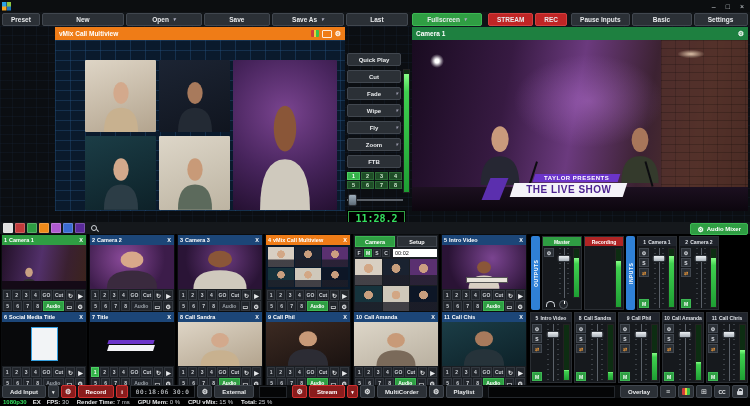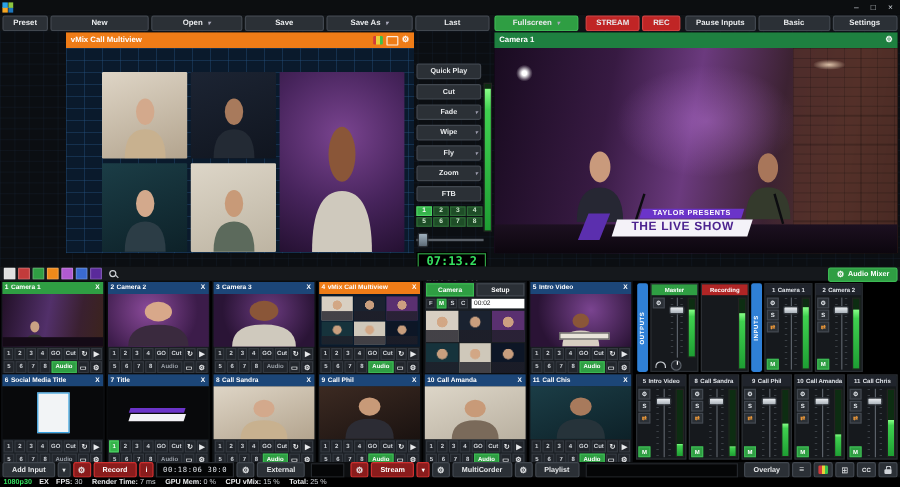--- a/index.html
+++ b/index.html
@@ -310,21 +310,21 @@
           <b>5</b>
           <b>6</b>
           <b>7</b>
           <b>8</b>
         </div>
       <div class="tbar">
           <span class="track"></span>
           <span class="handle"></span>
         </div>
       <div class="clock">
-        <div class="t1">07:13.2</div>
+        <div class="t1">11:28.2</div>
         <div class="t2">08:11 PM</div>
       </div>
     </div>
 
     <div class="monitor program">
       <div class="montitle">
         <span class="mt-name">Camera 1</span>
         <span class="gear">⚙</span>
       </div>
       <div class="vidarea scene">

